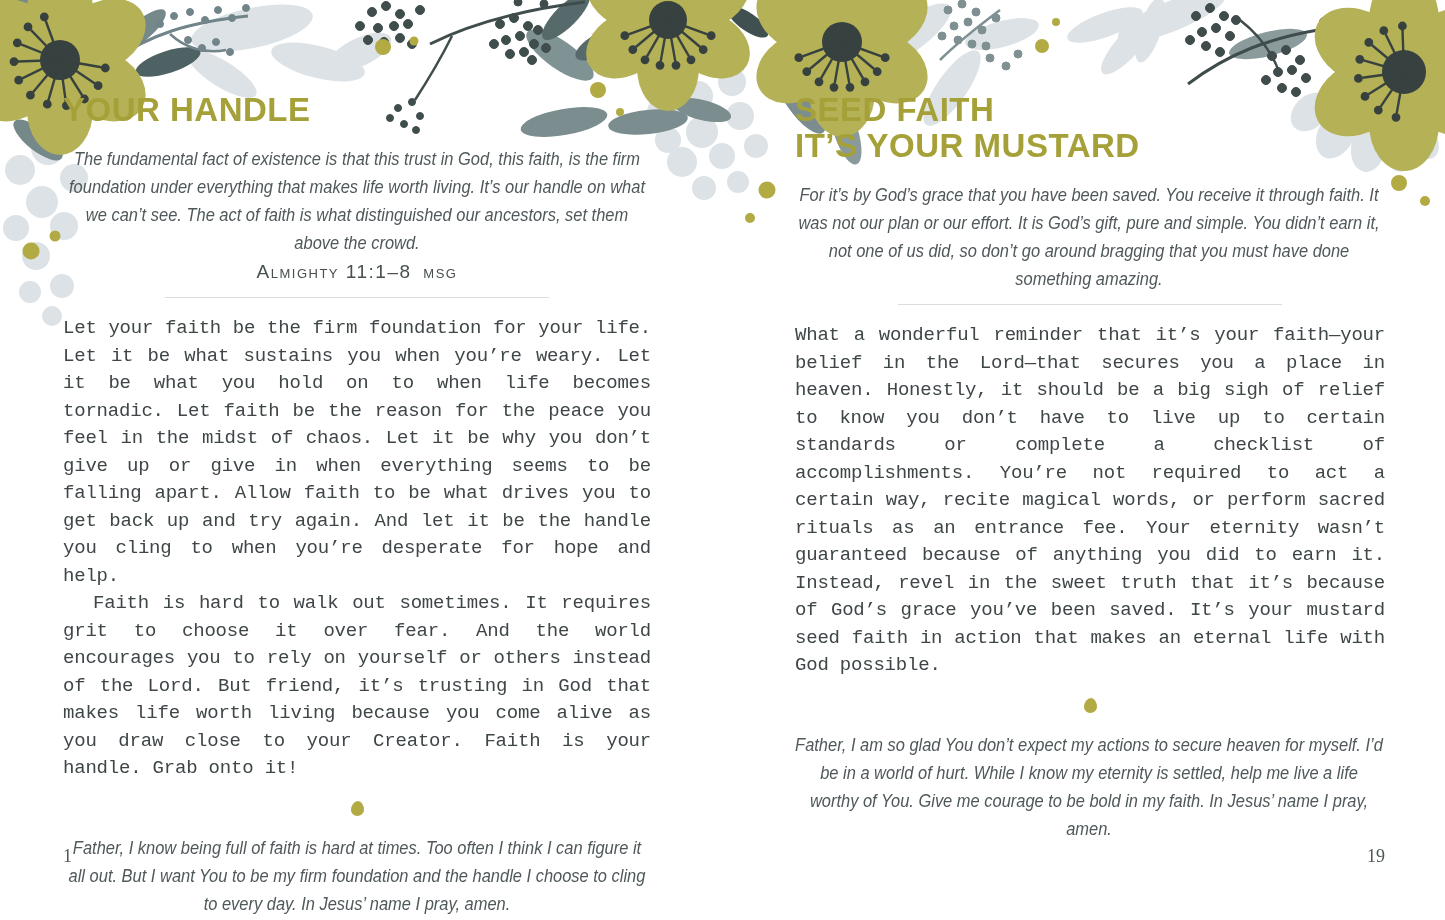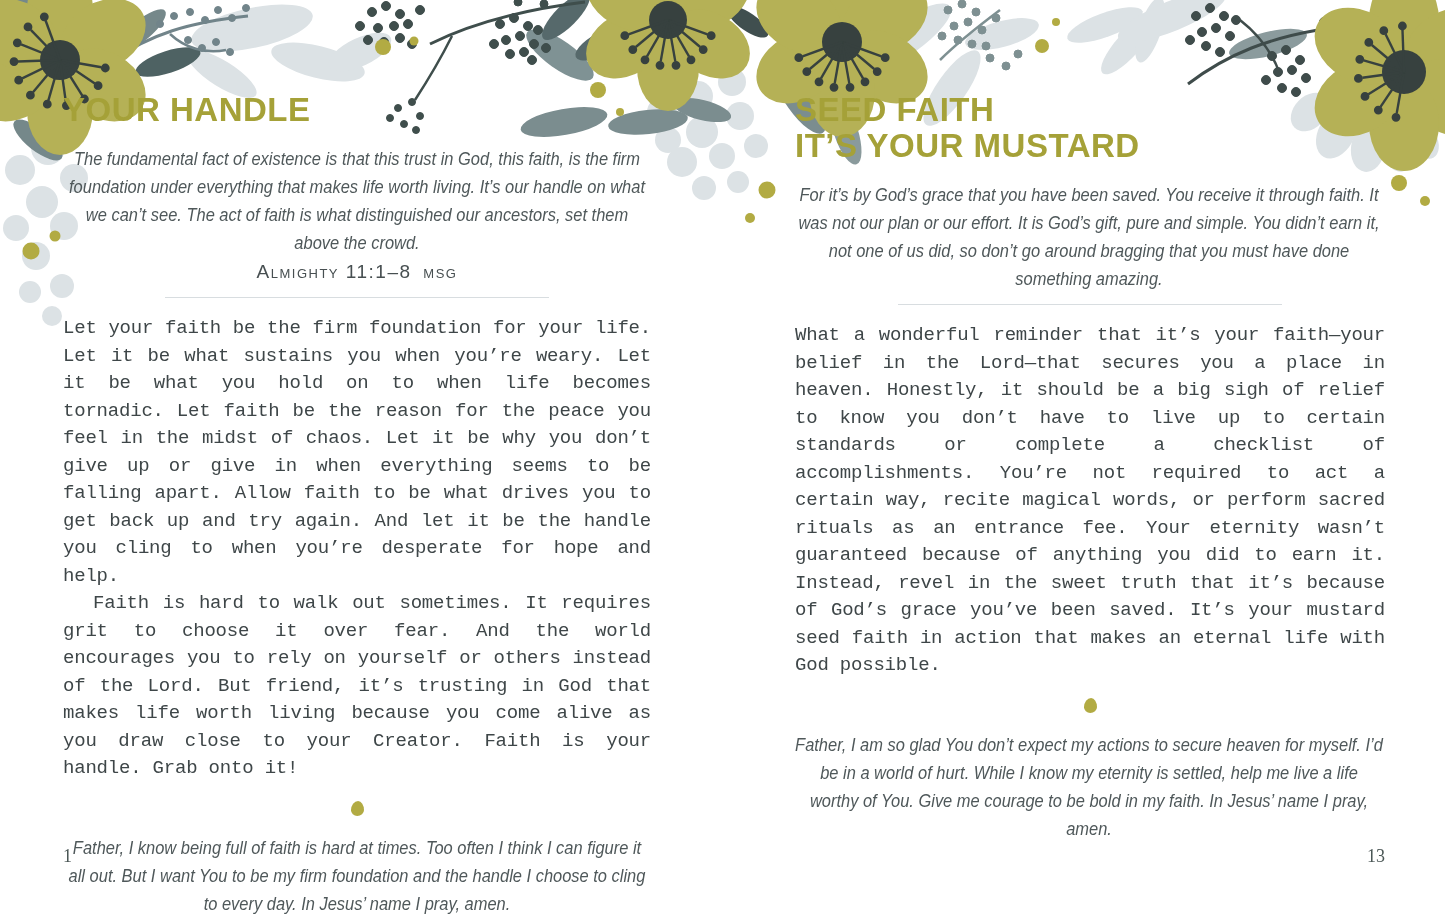--- a/index.html
+++ b/index.html
@@ -404,16 +404,16 @@
       <span class="tl">SEED FAITH</span>
       <span class="tl">IT’S YOUR MUSTARD</span>
     </h1>
     <div class="quote">For it’s by God’s grace that you have been saved. You receive it through faith. It was not our plan or our effort. It is God’s gift, pure and simple. You didn’t earn it, not one of us did, so don’t go around bragging that you must have done something amazing.</div>
     <hr class="divider">
     <div class="body">
       <p>What a wonderful reminder that it’s your faith—your belief in the Lord—that secures you a place in heaven. Honestly, it should be a big sigh of relief to know you don’t have to live up to certain standards or complete a checklist of accomplishments. You’re not required to act a certain way, recite magical words, or perform sacred rituals as an entrance fee. Your eternity wasn’t guaranteed because of anything you did to earn it. Instead, revel in the sweet truth that it’s because of God’s grace you’ve been saved. It’s your mustard seed faith in action that makes an eternal life with God possible.</p>
     </div>
     <div class="seed"></div>
     <div class="prayer">Father, I am so glad You don’t expect my actions to secure heaven for myself. I’d be in a world of hurt. While I know my eternity is settled, help me live a life worthy of You. Give me courage to be bold in my faith. In Jesus’ name I pray, amen.</div>
-    <div class="pagenum pn-right">13</div>
+    <div class="pagenum pn-right">19</div>
   </section>
 
 </div>
 
 </body></html>

